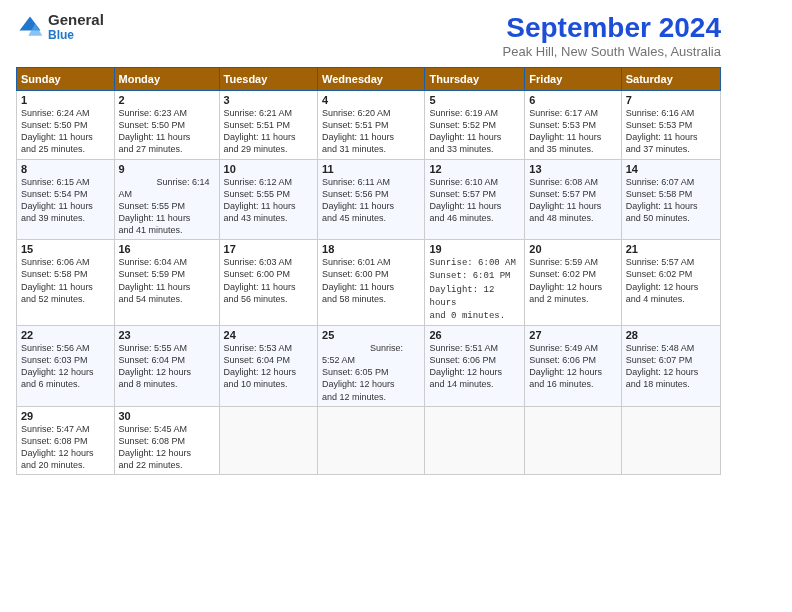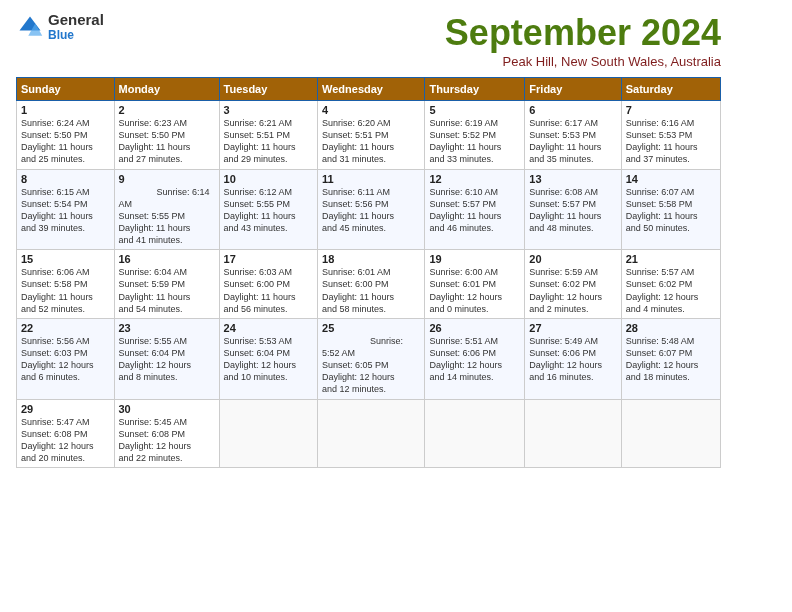--- a/index.html
+++ b/index.html
@@ -43,27 +43,27 @@
       color: #2277cc;
     }
     .logo-icon {
       width: 28px;
       height: 28px;
     }
     .title-area {
       text-align: right;
     }
     .month-title {
-      font-size: 36px;
-      font-weight: bold;
-      color: #4d7c0f;
+      font-size: 28px;
+      font-weight: bold;
+      color: #1d4ed8;
     }
     .location {
       font-size: 13px;
-      color: #7f1d1d;
+      color: #737373;
     }
     .calendar {
       width: 100%;
       border-collapse: collapse;
       font-size: 10px;
     }
     .calendar th {
       background: #a16207;
       color: #fff;
       padding: 5px 4px;
@@ -206,21 +206,21 @@
 Daylight: 11 hours
 and 54 minutes.</span></td>
           <td><span class="day-num">17</span><span class="day-info" style="white-space: pre-line;">Sunrise: 6:03 AM
 Sunset: 6:00 PM
 Daylight: 11 hours
 and 56 minutes.</span></td>
           <td><span class="day-num">18</span><span class="day-info" style="white-space: pre-line;">Sunrise: 6:01 AM
 Sunset: 6:00 PM
 Daylight: 11 hours
 and 58 minutes.</span></td>
-          <td><span class="day-num">19</span><span class="day-info" style="white-space: pre-line;">Sunrise: 6:00 AM
+          <td><span class="day-num">19</span><span class="day-info" style="white-space: pre-line; font-family: Liberation Mono, monospace;">Sunrise: 6:00 AM
 Sunset: 6:01 PM
 Daylight: 12 hours
 and 0 minutes.</span></td>
           <td><span class="day-num">20</span><span class="day-info" style="white-space: pre-line;">Sunrise: 5:59 AM
 Sunset: 6:02 PM
 Daylight: 12 hours
 and 2 minutes.</span></td>
           <td><span class="day-num">21</span><span class="day-info" style="white-space: pre-line;">Sunrise: 5:57 AM
 Sunset: 6:02 PM
 Daylight: 12 hours

